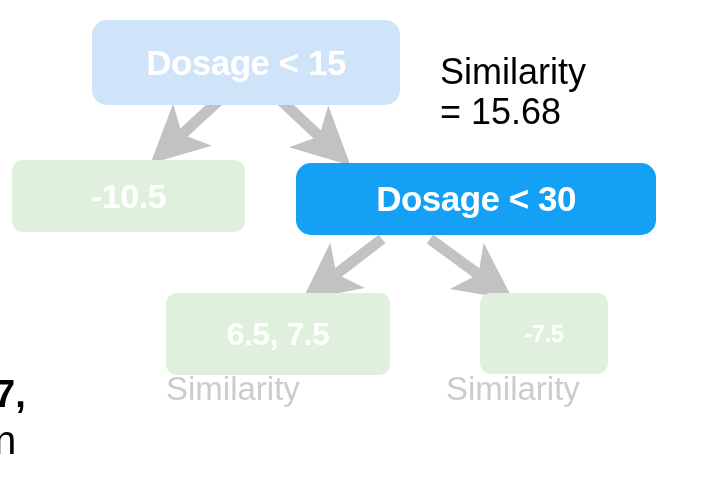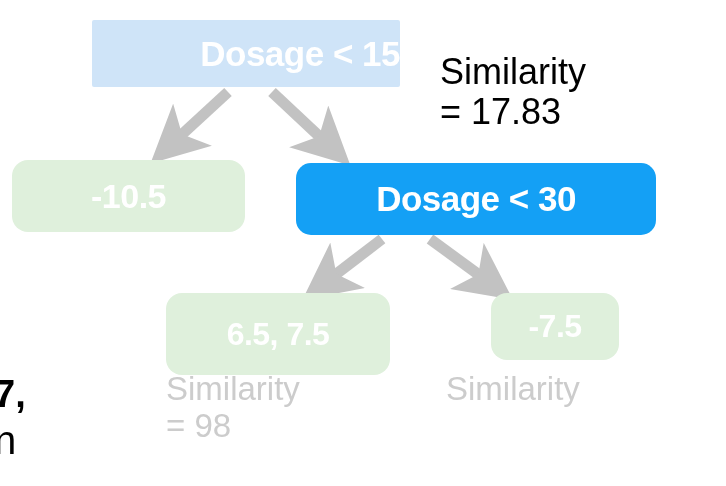--- a/index.html
+++ b/index.html
@@ -37,50 +37,49 @@
     font-weight: bold;
     white-space: nowrap;
     letter-spacing: -0.5px;
   }
 
   
   .node--root {
     left: 92px;
     top: 20px;
     width: 308px;
-    height: 67px;
+    height: 85px;
     background: #cfe4f8;
     color: #ffffff;
     font-size: 35px;
-    border-radius: 2px;
-    justify-content: flex-end;
+    border-radius: 15px;
   }
 
   
   .node--active {
     left: 296px;
     top: 163px;
     width: 360px;
     height: 72px;
     background: #14a0f5;
     color: #ffffff;
     font-size: 35px;
     border-radius: 15px;
   }
 
   
   .node--leaf {
     background: #dff0dc;
     color: #ffffff;
     font-size: 34px;
-    border-radius: 16px;
+    border-radius: 11px;
   }
   .node--leaf-a { left: 12px;  top: 160px; width: 233px; height: 72px; }
   .node--leaf-b { left: 166px; top: 293px; width: 224px; height: 82px; font-size: 32px; }
-  .node--leaf-c { left: 491px; top: 293px; width: 128px; height: 67px; font-size: 32px; }
+  .node--leaf-c { left: 480px; top: 293px; width: 128px; height: 81px; font-size: 24px; }
 
   
   .sim {
     position: absolute;
     text-align: left;
     line-height: 1.12;
     white-space: nowrap;
   }
   .sim--main {
     left: 440px;
@@ -154,26 +153,25 @@
   <div class="node node--leaf node--leaf-b">
     <span>6.5, 7.5</span>
   </div>
 
   <div class="node node--leaf node--leaf-c">
     <span>-7.5</span>
   </div>
 
   <div class="sim sim--main">
     <span class="sim-line">Similarity</span>
-    <span class="sim-line">= 17.83</span>
+    <span class="sim-line">= 15.68</span>
   </div>
 
   <div class="sim sim--faded sim--left">
     <span class="sim-line">Similarity</span>
-    <span class="sim-line">= 98</span>
   </div>
 
   <div class="sim sim--faded sim--right">
     <span class="sim-line">Similarity</span>
   </div>
 
   <div class="edge-fragment">
     <span class="frag-1">7,</span>
     <span class="frag-2">n</span>
   </div>

